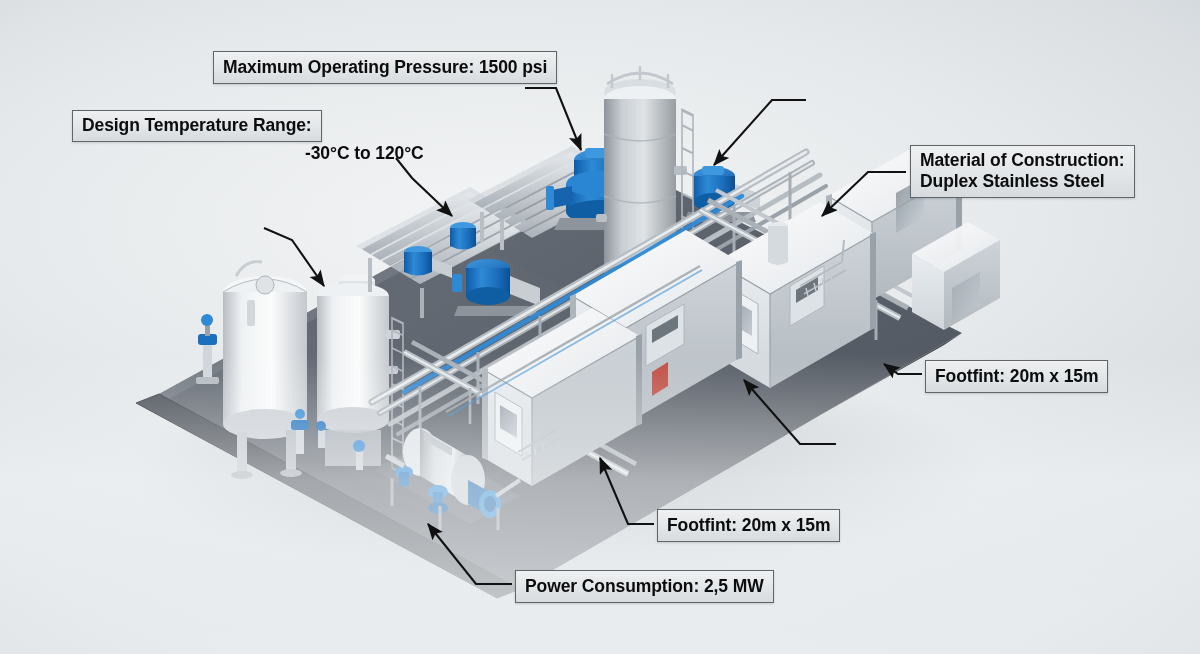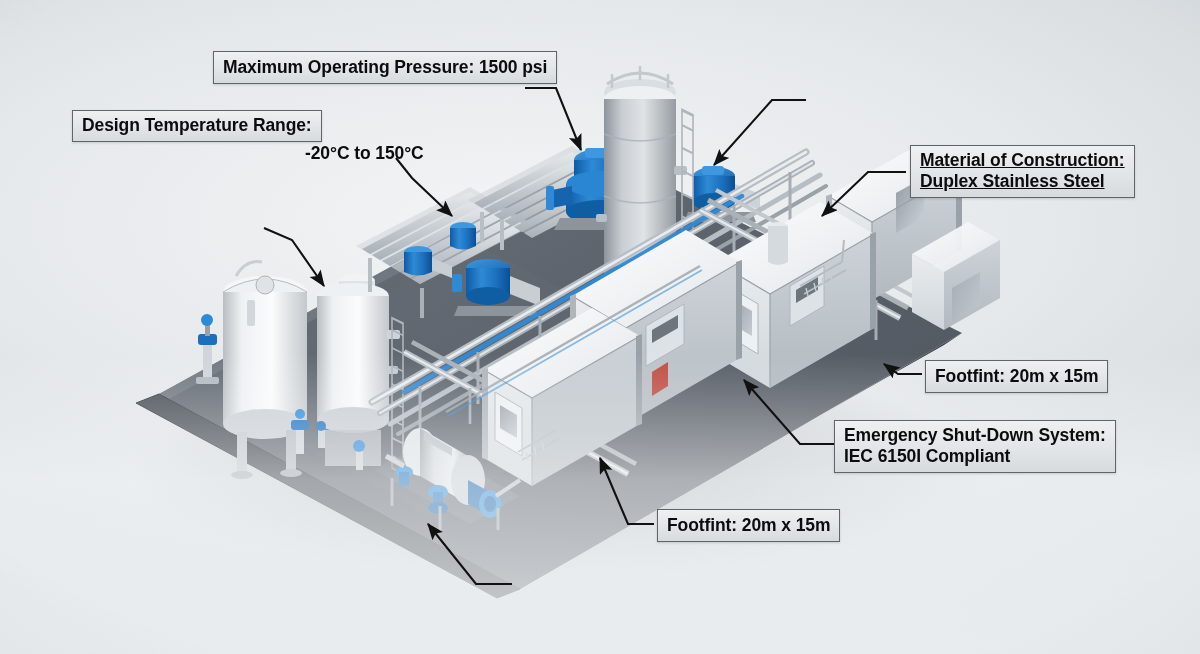--- a/index.html
+++ b/index.html
@@ -557,37 +557,36 @@
   </svg>
 
   <div class="callout" style="left:213px; top:51px;">
     <span>Maximum Operating Pressure: 1500 psi</span>
   </div>
 
   <div class="callout two-line" style="left:55px; top:110px;margin-left:17px;">
     <span>Design Temperature Range:</span>
   </div>
   <div class="loose-text" style="left:305px; top:143px;">
-    <span>-20°C to 150°C</span>
-  </div>
-
-
-  <div class="callout two-line" style="left:910px; top:145px;text-decoration:underline;">
+    <span>-30°C to 120°C</span>
+  </div>
+
+
+  <div class="callout two-line" style="left:910px; top:145px;">
     <span>Material of Construction:</span>
     <span class="l2"> Duplex Stainless Steel</span>
   </div>
 
 
   <div class="callout" style="left:925px; top:360px;">
     <span>Footfint: 20m x 15m</span>
   </div>
 
-  <div class="callout two-line" style="left:834px; top:420px;">
-    <span>Emergency Shut-Down System:</span>
-    <span class="l2">IEC 6150I Compliant</span>
-  </div>
 
   <div class="callout" style="left:657px; top:509px;">
     <span>Footfint: 20m x 15m</span>
   </div>
 
+  <div class="callout" style="left:515px; top:570px;">
+    <span>Power Consumption: 2,5 MW</span>
+  </div>
 
 </div>
 
 </body></html>

